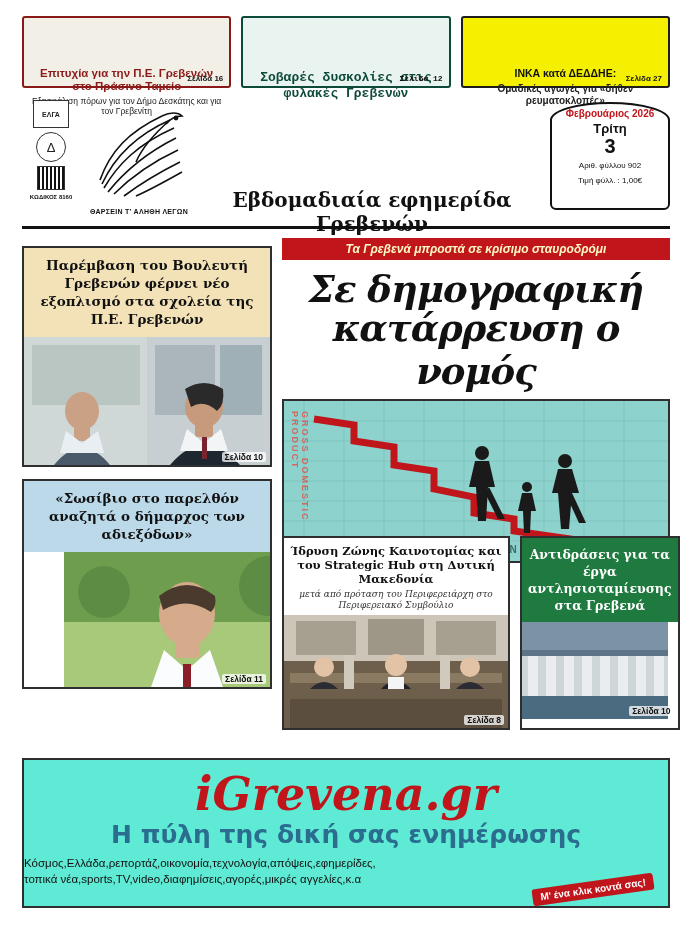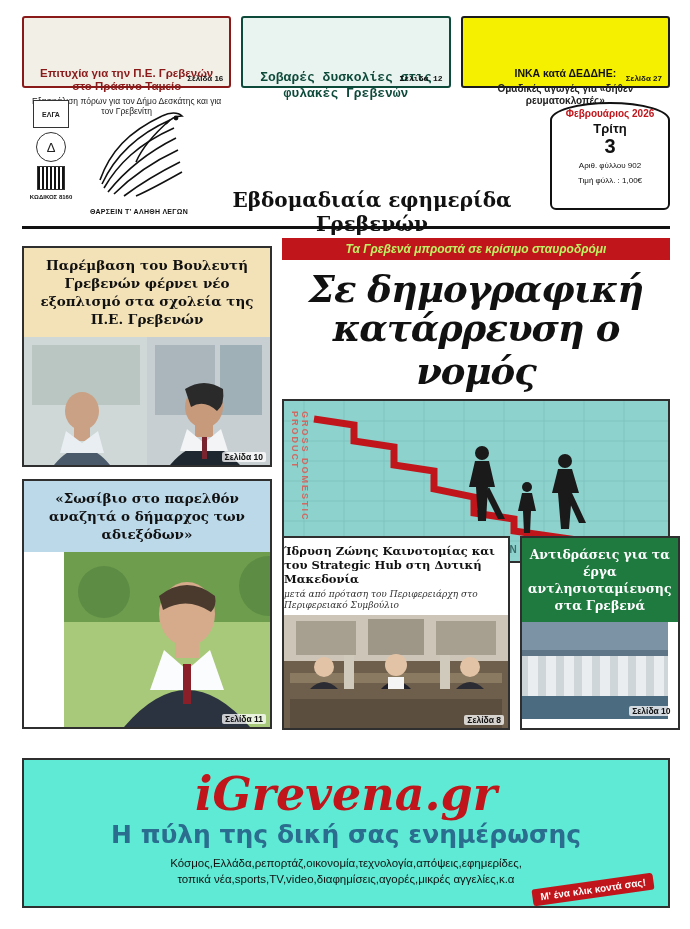--- a/index.html
+++ b/index.html
@@ -57,42 +57,42 @@
   .card-head p{margin:0;font-size:13.5px;line-height:18px;font-weight:bold;color:#111;font-family:"DejaVu Serif",serif;}
   .photo{position:relative;height:128px;overflow:hidden;}
   .page-tag{position:absolute;right:4px;bottom:3px;font-size:8.5px;font-weight:bold;color:#111;background:rgba(255,255,255,.75);padding:0 3px;border-radius:2px;}
 
   
   .ph-two{background:linear-gradient(#dfe5e6,#cfd6d8);}
   .ph-one{background:linear-gradient(#9fc36a,#6ea344);}
 
   
   .right-col{position:absolute;left:282px;top:238px;width:388px;}
-  .kicker{background:#c0151b;color:#bef264;text-align:center;font-weight:bold;font-size:12px;padding:4px 0;font-style:italic;}
+  .kicker{background:#c0151b;color:#fef9c3;text-align:center;font-weight:bold;font-size:12px;padding:4px 0;font-style:italic;}
   .headline{font-family:"DejaVu Serif",serif;font-weight:bold;font-size:37px;line-height:43px;color:#111;text-align:center;margin:8px 0 6px;font-style:italic;letter-spacing:-1px;}
   .chart-wrap{position:relative;height:160px;border:2px solid #2f2f2f;background:#8fd4cf;overflow:hidden;}
   .chart-label-y{position:absolute;left:6px;top:10px;writing-mode:vertical-rl;font-size:9px;letter-spacing:2px;color:#cf6a63;font-weight:bold;}
   .chart-label-x{position:absolute;left:150px;bottom:6px;font-size:10px;letter-spacing:2px;color:#3a6d6a;font-weight:bold;}
 
   
   .trio{position:absolute;left:282px;top:536px;width:388px;display:flex;gap:10px;}
   .trio .card{margin:0;}
   .b-mid{width:228px;}
   .b-right{width:182px;}
-  .mid-head{background:#fff;padding:6px 0 4px;text-align:left;border-radius:29px;}
+  .mid-head{background:#fff;padding:6px 0 4px;text-align:center;border-radius:29px;}
   .mid-head .l1{font-size:11.5px;font-weight:bold;line-height:14px;font-family:"DejaVu Serif",serif;color:#111;}
   .mid-head .l2{font-size:9px;font-style:italic;line-height:11px;color:#333;margin-top:3px;font-family:"DejaVu Serif",serif;}
   .green-head{background:#1f7a3f;color:#fff;text-align:center;padding:8px 6px;}
   .green-head p{margin:0;font-size:12.5px;font-weight:bold;line-height:17px;font-family:"DejaVu Serif",serif;}
 
   
   .ad{position:absolute;left:22px;top:758px;width:648px;height:150px;border:2px solid #2f2f2f;background:#5eead4;box-sizing:border-box;}
   .ad-title{text-align:center;font-family:"DejaVu Serif",serif;font-weight:bold;font-style:italic;font-size:46px;color:#c0151b;margin-top:10px;line-height:48px;}
   .ad-sub{text-align:center;font-weight:bold;font-size:25px;color:#2a6d8f;margin-top:2px;font-family:"DejaVu Sans",sans-serif;}
-  .ad-body{text-align:center;font-size:11.5px;color:#111;line-height:16px;margin-top:6px;}
+  .ad-body{text-align:left;font-size:11.5px;color:#111;line-height:16px;margin-top:6px;}
   .ad-badge{position:absolute;right:14px;bottom:8px;transform:rotate(-8deg);background:#c0151b;color:#fff;font-size:10px;font-weight:bold;padding:3px 8px;border-radius:3px;}
 </style>
 </head>
 <body>
 
 <div class="page">
 
   <div class="teasers">
     <div class="teaser t1">
       <div class="t-title">Επιτυχία για την Π.Ε. Γρεβενών στο Πράσινο Ταμείο</div>
@@ -173,21 +173,21 @@
           <rect x="178" y="100" width="5" height="22" fill="#7a2430"></rect>
         </svg>
         <span class="page-tag">Σελίδα  10</span>
       </div>
     </div>
 
     <div class="card">
       <div class="card-head blue">
         <p>«Σωσίβιο στο παρελθόν αναζητά ο δήμαρχος των αδιεξόδων»</p>
       </div>
-      <div class="photo ph-one" style="height:175px;margin-left:40px;">
+      <div class="photo ph-one" style="height:135px;margin-left:40px;">
         <svg width="246" height="175" viewBox="0 0 246 175" xmlns="http://www.w3.org/2000/svg">
           <rect width="246" height="175" fill="#8fb862"></rect>
           <rect y="0" width="246" height="70" fill="#6f9d4e"></rect>
           <rect y="70" width="246" height="105" fill="#a8c97a"></rect>
           <circle cx="40" cy="40" r="26" fill="#5d8c44"></circle>
           <circle cx="205" cy="34" r="30" fill="#5d8c44"></circle>
           <ellipse cx="123" cy="62" rx="28" ry="32" fill="#d6ab8c"></ellipse>
           <path d="M95 44 q28 -22 56 0 q2 10 -4 16 q-24 -16 -48 -2 z" fill="#4a3a2e"></path>
           <path d="M60 175 q63 -74 126 0 z" fill="#2b3340"></path>
           <rect x="111" y="88" width="24" height="18" fill="#d6ab8c"></rect>

